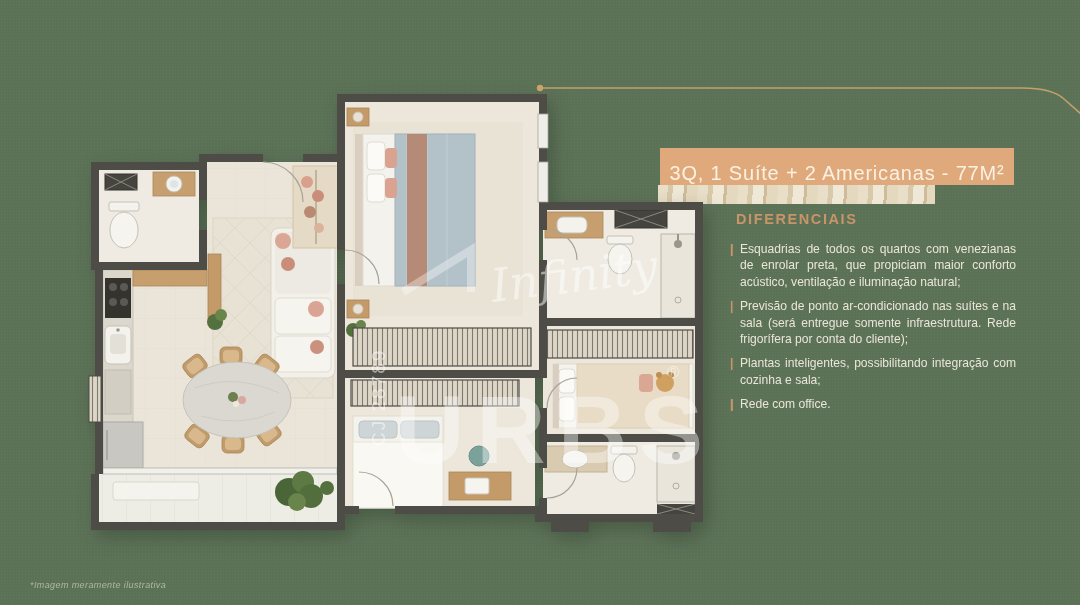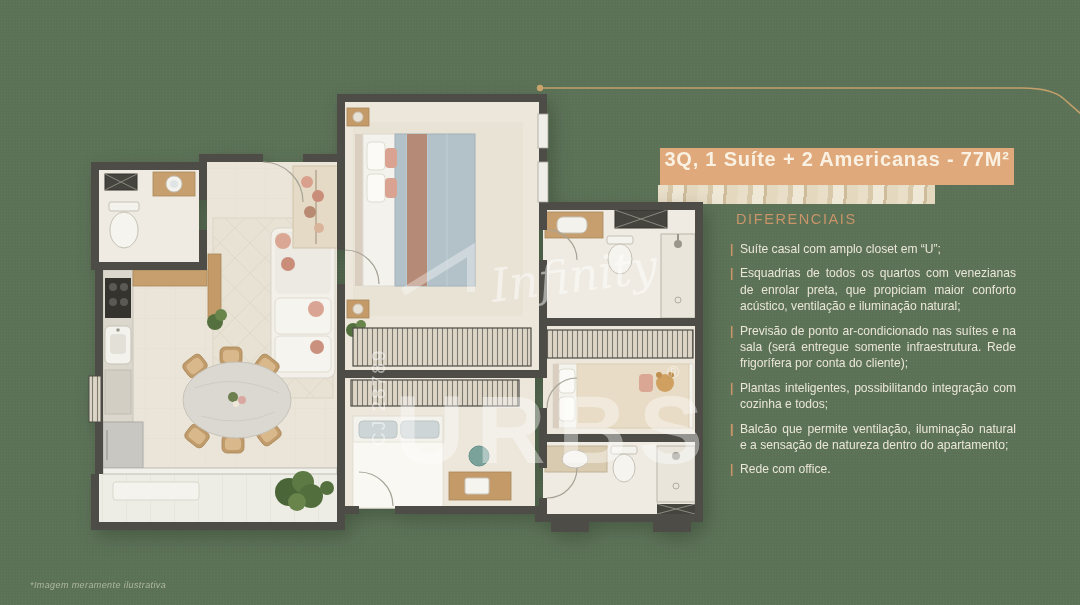--- a/index.html
+++ b/index.html
@@ -9,36 +9,36 @@
     font-family:"Liberation Sans",sans-serif;
   }
   .stage{position:absolute;inset:0;
     background-image:radial-gradient(rgba(255,255,255,.035) 1px, rgba(0,0,0,0) 1px);
     background-size:3px 3px;}
   
   .leader{position:absolute;left:0;top:0;width:1080px;height:605px;pointer-events:none;z-index:5;}
   
   .banner{
     position:absolute;left:660px;top:148px;width:354px;height:37px;z-index:4;
-    background:#dfa97c;display:flex;align-items:flex-start;justify-content:center;
-    color:#faf1e2;font-size:20px;letter-spacing:.8px;font-weight:bold;
+    background:#dfa97c;display:flex;align-items:flex-end;justify-content:center;
+    color:#faf1e2;font-size:20px;letter-spacing:.8px;
   }
   
   .woodstrip{
     position:absolute;left:658px;top:185px;width:277px;height:19px;z-index:1;
     background:
       repeating-linear-gradient(94deg,#e9dfc9 0 10px,#d9c9ab 10px 15px,#f0e8d6 15px 26px,#cdbb9a 26px 29px,#e4d8bf 29px 40px),
       linear-gradient(#e9dfcc,#ddd0b5);
   }
   .plan{position:absolute;left:55px;top:78px;width:655px;height:470px;z-index:2;
         filter:drop-shadow(5px 7px 9px rgba(20,30,18,.28));}
   
   .details{position:absolute;left:730px;top:211px;width:286px;z-index:4;}
   .details h2{
-    margin:0 0 14px 6px;font-size:14.5px;font-weight:normal;letter-spacing:1.6px;
+    margin:0 0 14px 6px;font-size:14.5px;font-weight:bold;letter-spacing:1.6px;
     color:#c79568;
   }
   .details ul{list-style:none;margin:0;padding:0;}
   .details li{
     position:relative;padding-left:10px;margin-bottom:8px;
     font-size:12.1px;line-height:16.4px;color:#eae6d8;text-align:justify;
   }
   .details li .bar{
     position:absolute;left:0;top:0;color:#c79568;font-weight:bold;
   }
@@ -354,24 +354,24 @@
       <text x="438" y="224" font-family="DejaVu Serif, serif" font-style="italic" font-size="46" fill="#ffffff" opacity=".5" transform="rotate(-7 438 224)">Infinity</text>
       <text x="340" y="385" font-size="96" font-weight="bold" letter-spacing="12" fill="#ffffff" opacity=".4">URBS</text>
       <text x="612" y="300" font-size="17" fill="#ffffff" opacity=".45">®</text>
       <text x="330" y="368" font-size="19" letter-spacing="2" fill="#ffffff" opacity=".5" transform="rotate(-90 330 368)">CJ 28789</text>
     </g>
   </svg>
 
   <div class="details">
     <h2>DIFERENCIAIS</h2>
     <ul>
-      <li><span class="bar">|</span><span>Suíte casal com amplo closet em “U”;</span></li>
+      <li><span class="bar">|</span></li>
       <li><span class="bar">|</span><span>Esquadrias de todos os quartos com venezianas de enrolar preta, que propiciam maior conforto acústico, ventilação e iluminação natural;</span></li>
       <li><span class="bar">|</span><span>Previsão de ponto ar-condicionado nas suítes e na sala (será entregue somente infraestrutura. Rede frigorífera por conta do cliente);</span></li>
-      <li><span class="bar">|</span><span>Plantas inteligentes, possibilitando integração com cozinha e todos;</span></li>
+      <li><span class="bar">|</span><span>Plantas inteligentes, possibilitando integração com cozinha e sala;</span></li>
       <li><span class="bar">|</span></li>
-      <li><span class="bar">|</span><span>Balcão que permite ventilação, iluminação natural e a sensação de natureza dentro do apartamento;</span></li>
+      <li><span class="bar">|</span></li>
       <li><span class="bar">|</span><span>Rede com office.</span></li>
     </ul>
   </div>
 
   <div class="footnote">*Imagem meramente ilustrativa</div>
 </div>
 
 </body></html>

